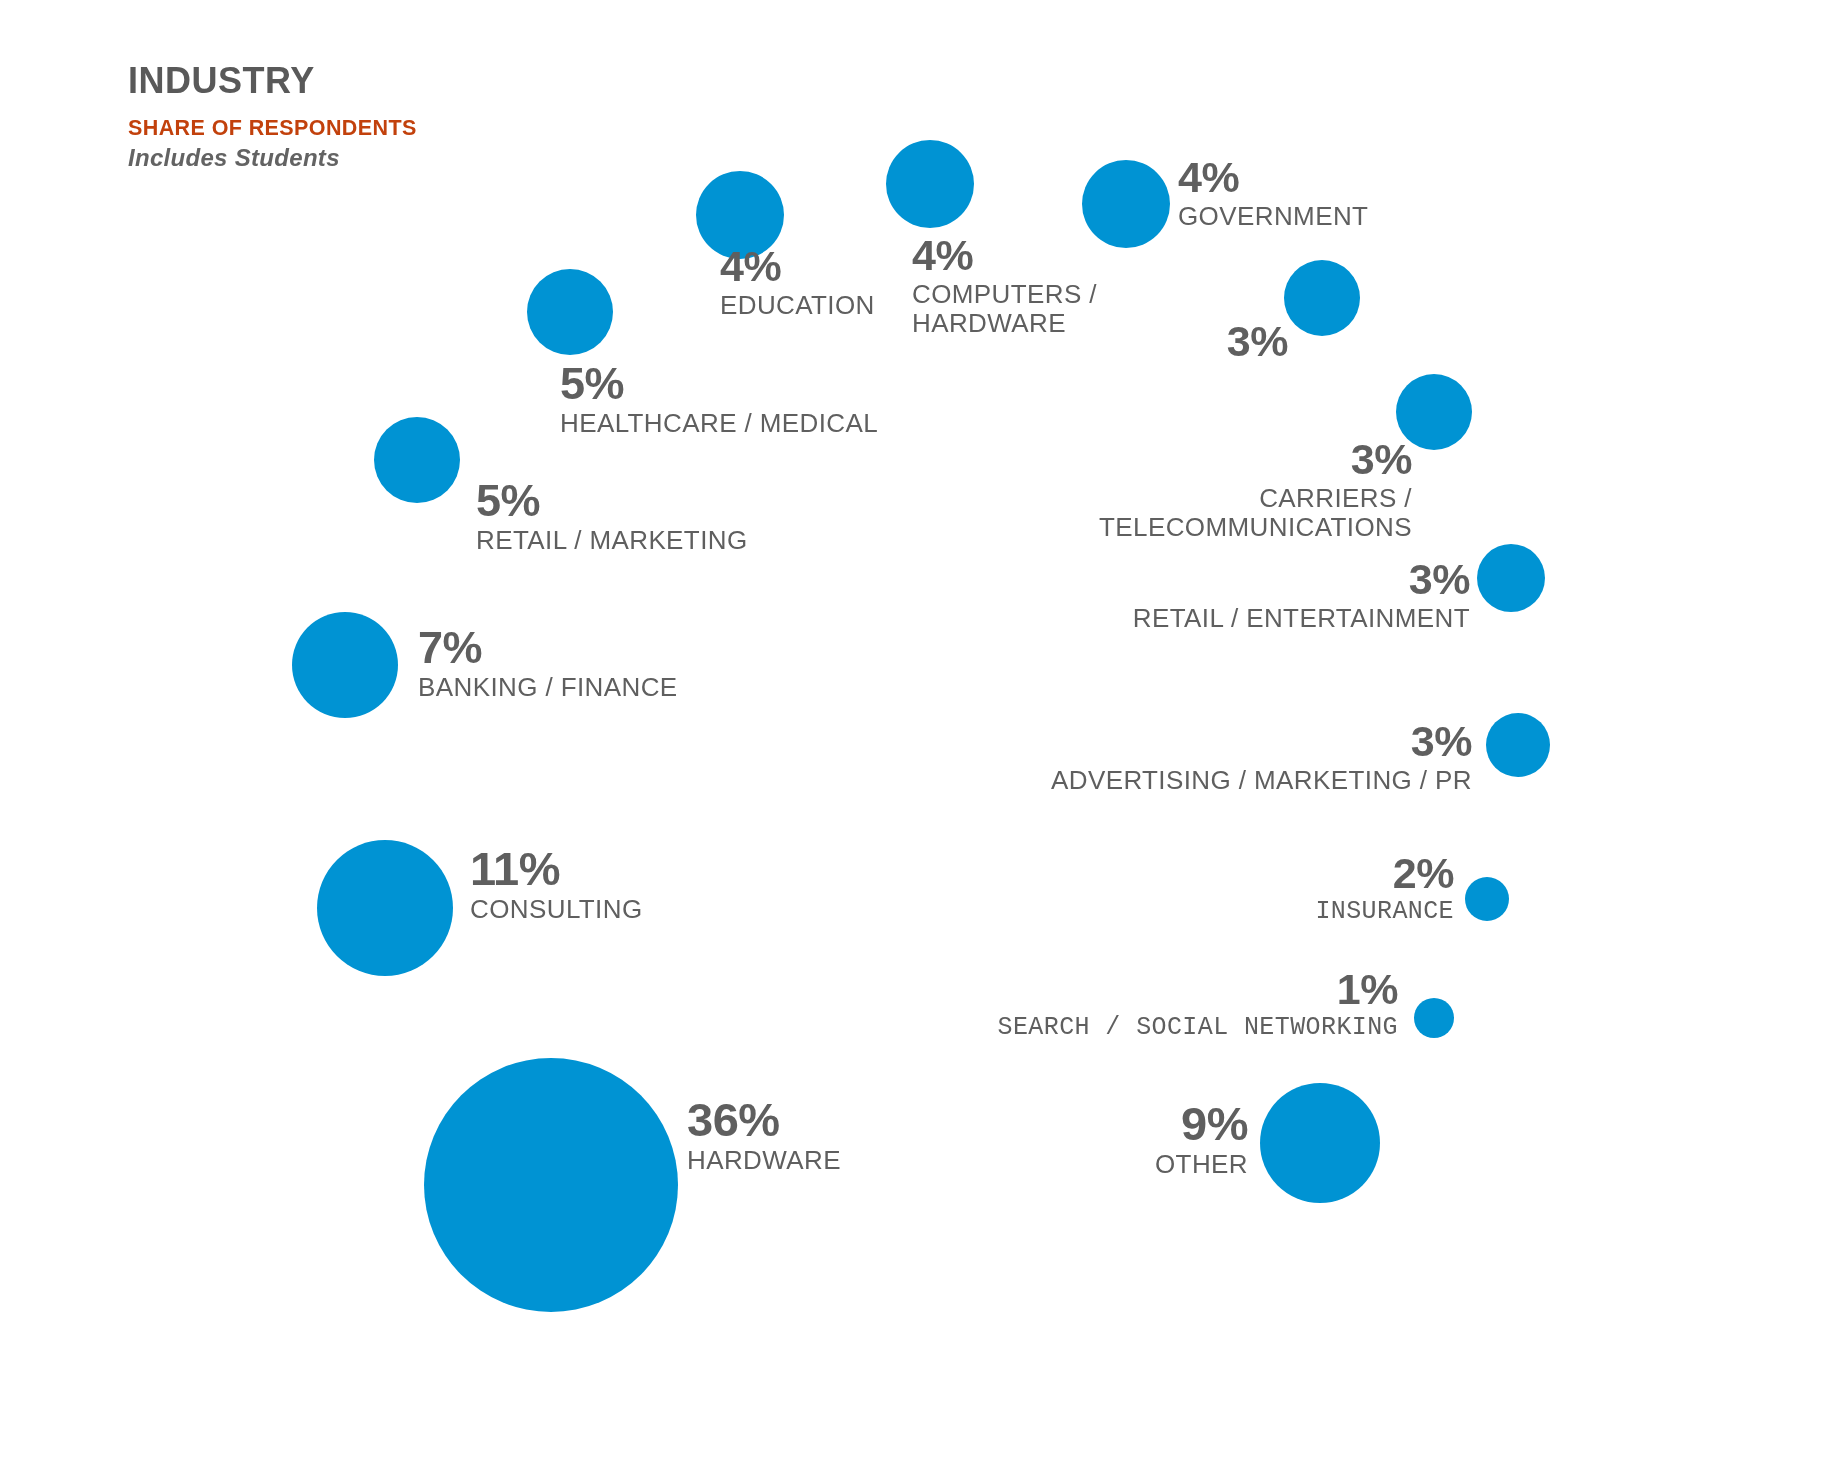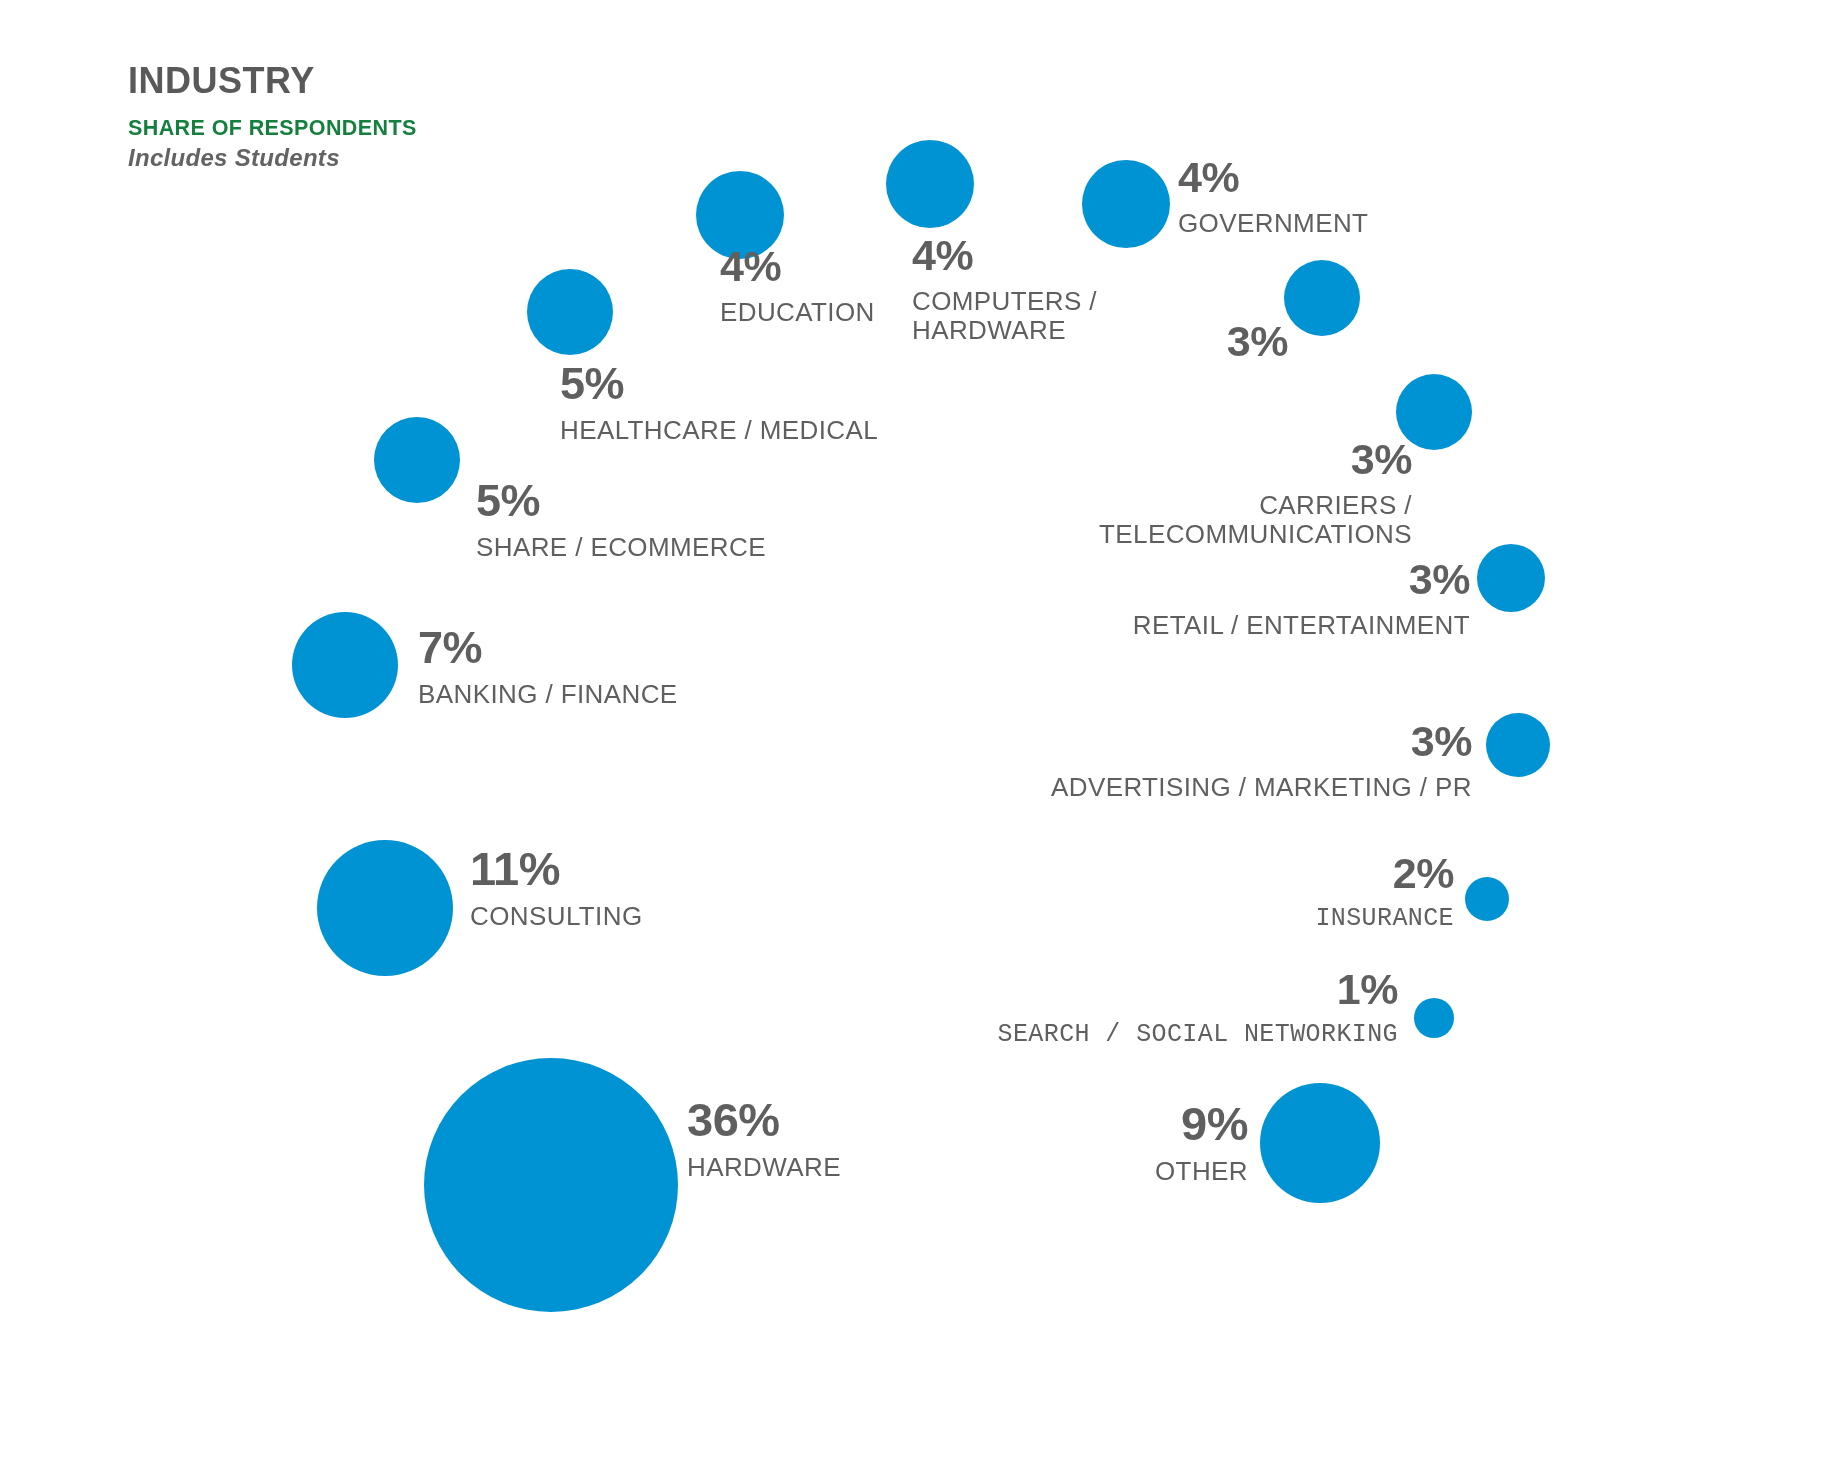--- a/index.html
+++ b/index.html
@@ -34,21 +34,21 @@
     font-weight: bold;
     letter-spacing: 0.5px;
     color: #595959;
     line-height: 1.05;
     margin: 0 0 16px 0;
   }
   .subtitle {
     font-size: 21.5px;
     font-weight: bold;
     letter-spacing: 0.4px;
-    color: #15803d;
+    color: #c2410c;
     line-height: 1.15;
     margin: 0;
   }
   .subnote {
     font-size: 24px;
     font-weight: bold;
     font-style: italic;
     letter-spacing: 0.3px;
     color: #636363;
     line-height: 1.25;
@@ -76,21 +76,21 @@
     font-weight: bold;
     color: #5f5f5f;
     letter-spacing: -0.5px;
     line-height: 1.0;
   }
   .cat {
     display: block;
     color: #5f5f5f;
     letter-spacing: 0.4px;
     line-height: 1.12;
-    margin-top: 10px;
+    margin-top: 3px;
   }
   .cat .ln { display: block; }
 
   
   .p-xl .pct { font-size: 47px; }
   .p-lg .pct { font-size: 45px; }
   .p-md .pct { font-size: 43px; }
 
   
   .c-md .cat { font-size: 26px; }
@@ -156,21 +156,21 @@
       <div class="label rt p-md c-md" style="top: 438px; right: 413px;">
         <span class="pct">3%</span>
         <span class="cat">
           <span class="ln">CARRIERS /</span>
           <span class="ln">TELECOMMUNICATIONS</span>
         </span>
       </div>
       <div class="label lt p-lg c-md" style="top: 478px; left: 476px;">
         <span class="pct">5%</span>
         <span class="cat">
-          <span class="ln">SHARE / ECOMMERCE</span>
+          <span class="ln">RETAIL / MARKETING</span>
         </span>
       </div>
       <div class="label rt p-md c-md" style="top: 558px; right: 355px;">
         <span class="pct">3%</span>
         <span class="cat">
           <span class="ln">RETAIL / ENTERTAINMENT</span>
         </span>
       </div>
       <div class="label lt p-lg c-md" style="top: 625px; left: 418px;">
         <span class="pct">7%</span>

